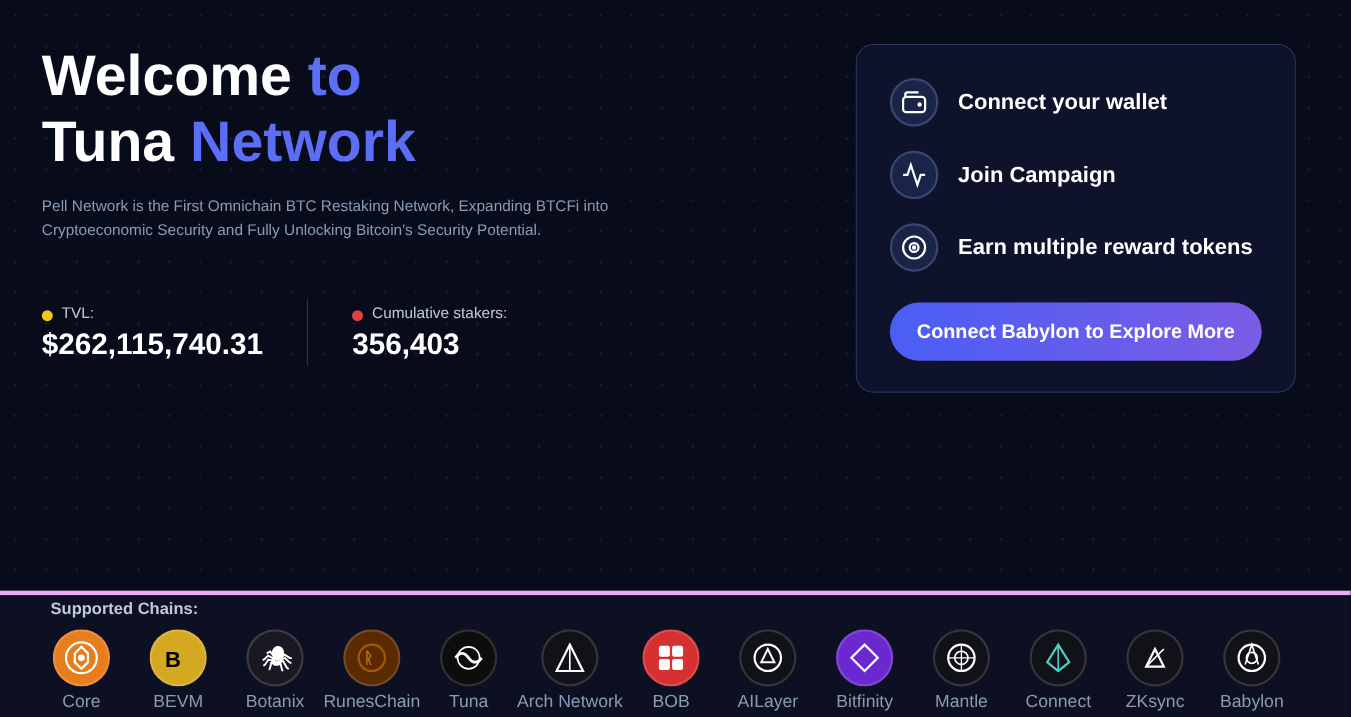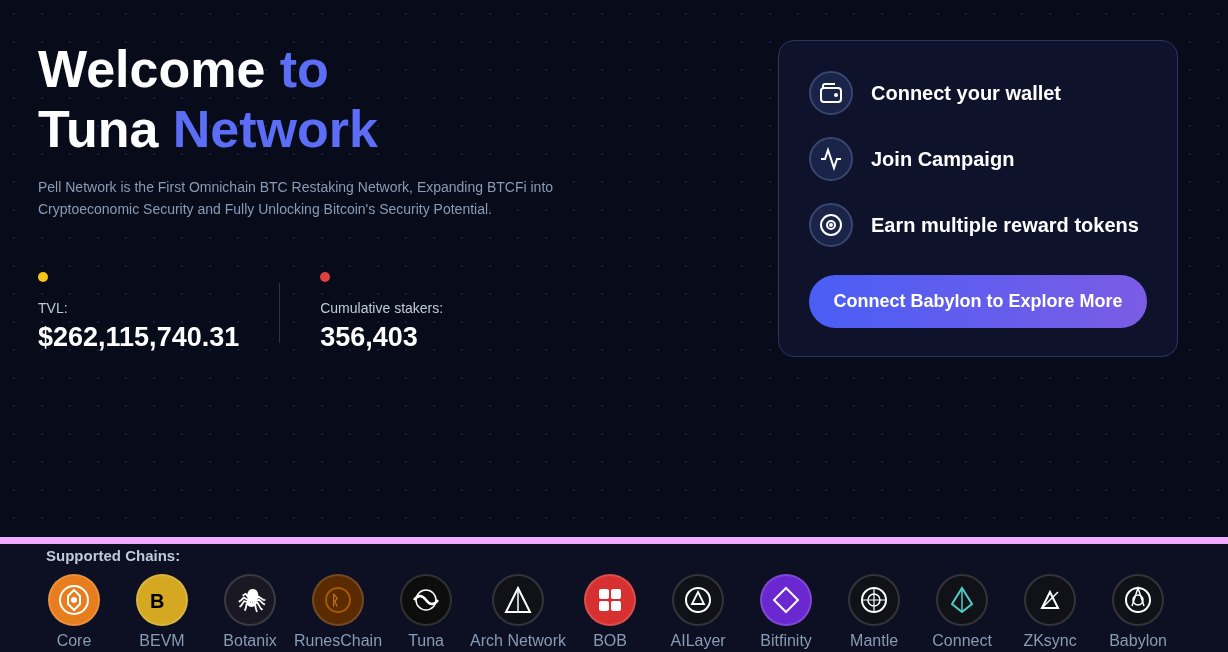--- a/index.html
+++ b/index.html
@@ -81,23 +81,22 @@
     .stat-block {
       display: flex;
       flex-direction: column;
       gap: 6px;
     }
 
     .stat-label {
       font-size: 14px;
       color: #c0cad8;
       display: flex;
-      align-items: flex-start;
-      gap: 18px;
-      flex-direction: column;
+      align-items: flex-end;
+      gap: 8px;
     }
 
     .stat-label .dot {
       width: 10px;
       height: 10px;
       border-radius: 50%;
       display: inline-block;
     }
 
     .dot-yellow { background: #f5c518; }
@@ -192,21 +191,21 @@
       font-weight: 600;
       cursor: pointer;
       width: 100%;
       text-align: center;
       margin-top: 6px;
     }
 
     
     .chains-section {
       background: #0c1022;
-      border-top: 7px solid #f0abfc;
+      border-top: 4px solid #f0abfc;
       padding: 0 30px;
       height: 115px;
       display: flex;
       flex-direction: column;
       justify-content: center;
     }
 
     .chains-header {
       margin-bottom: 10px;
       padding-left: 10px;

